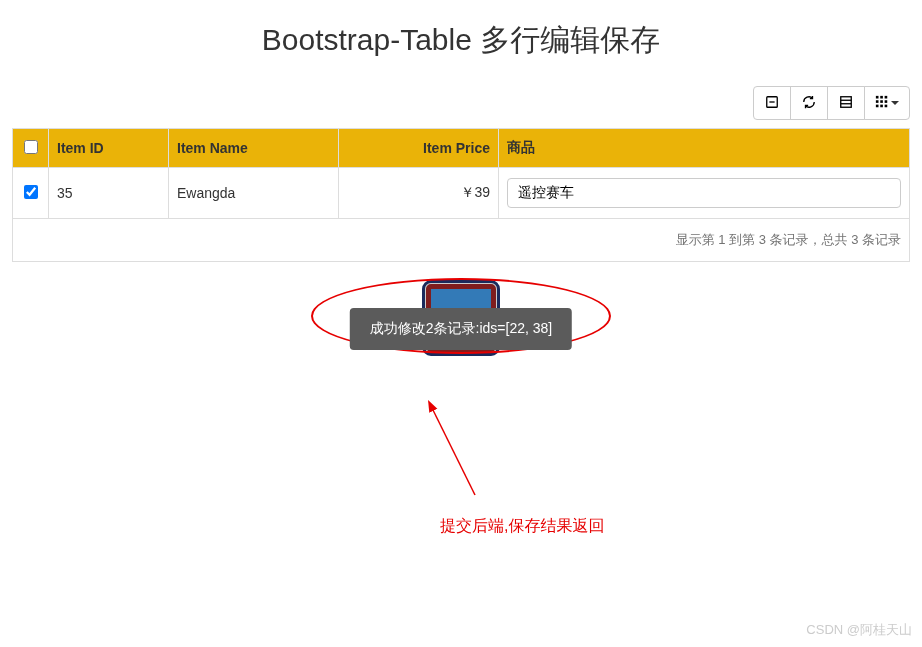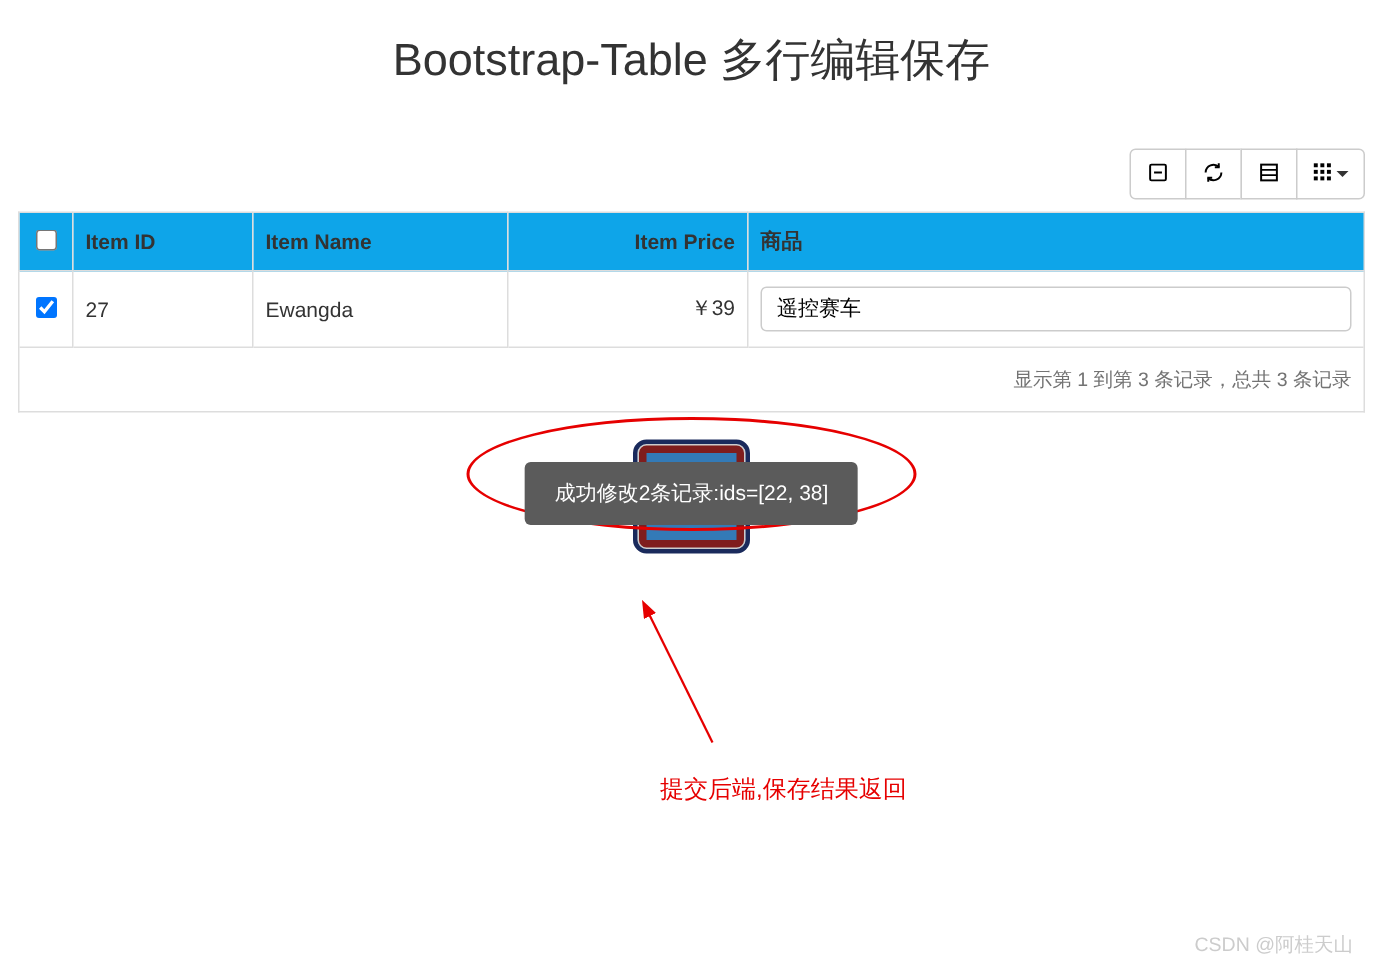--- a/index.html
+++ b/index.html
@@ -10,21 +10,21 @@
       background: #fff;
       width: 922px;
       height: 647px;
       position: relative;
       padding: 0 12px;
     }
     h1.page-title {
       text-align: center;
       font-size: 30px;
       font-weight: 400;
-      margin: 20px 0 38px;
+      margin: 20px 0 25px;
       color: #333;
     }
     .toolbar-right {
       display: flex;
       justify-content: flex-end;
       gap: 0;
       margin-bottom: 8px;
     }
     .btn-tool {
       background: #fff;
@@ -47,21 +47,21 @@
     table {
       width: 100%;
       border-collapse: collapse;
       border: 1px solid #ddd;
     }
     thead th {
       text-align: left;
       padding: 10px 8px;
       border: 1px solid #ddd;
       font-weight: 700;
-      background: #0ea5e9;
+      background: #eab308;
     }
     tbody td {
       padding: 10px 8px;
       border-left: 1px solid #ddd;
       border-right: 1px solid #ddd;
       border-top: 1px solid #ddd;
       vertical-align: middle;
     }
     tbody tr:nth-child(even) { background: #f9f9f9; }
     .col-check { width: 36px; text-align: center; }
@@ -131,21 +131,21 @@
     }
     .annotation {
       position: absolute;
       left: 440px;
       top: 516px;
       color: #e60000;
       font-size: 16px;
     }
     .watermark {
       position: absolute;
-      right: 20px;
+      right: 10px;
       bottom: 8px;
       color: #ccc;
       font-size: 13px;
     }
   </style>
 </head>
 <body>
 
 <h1 class="page-title">Bootstrap-Table 多行编辑保存</h1>
 
@@ -199,21 +199,21 @@
       <th class="col-check"><input type="checkbox" style=""></th>
       <th class="col-id">Item ID</th>
       <th class="col-name">Item Name</th>
       <th class="col-price">Item Price</th>
       <th class="col-product">商品</th>
     </tr>
   </thead>
   <tbody id="table-body">
       <tr>
         <td class="col-check"><input type="checkbox" checked="" style=""></td>
-        <td class="col-id">27</td>
+        <td class="col-id">35</td>
         <td class="col-name">Ewangda</td>
         <td class="col-price">￥39</td>
         <td class="col-product"><input class="product-input" value="遥控赛车" style=""></td>
       </tr>
     </tbody>
 </table>
 <div class="table-footer">显示第 1 到第 3 条记录，总共 3 条记录</div>
 
 <div class="save-row">
   <button class="btn-save">保存</button>

